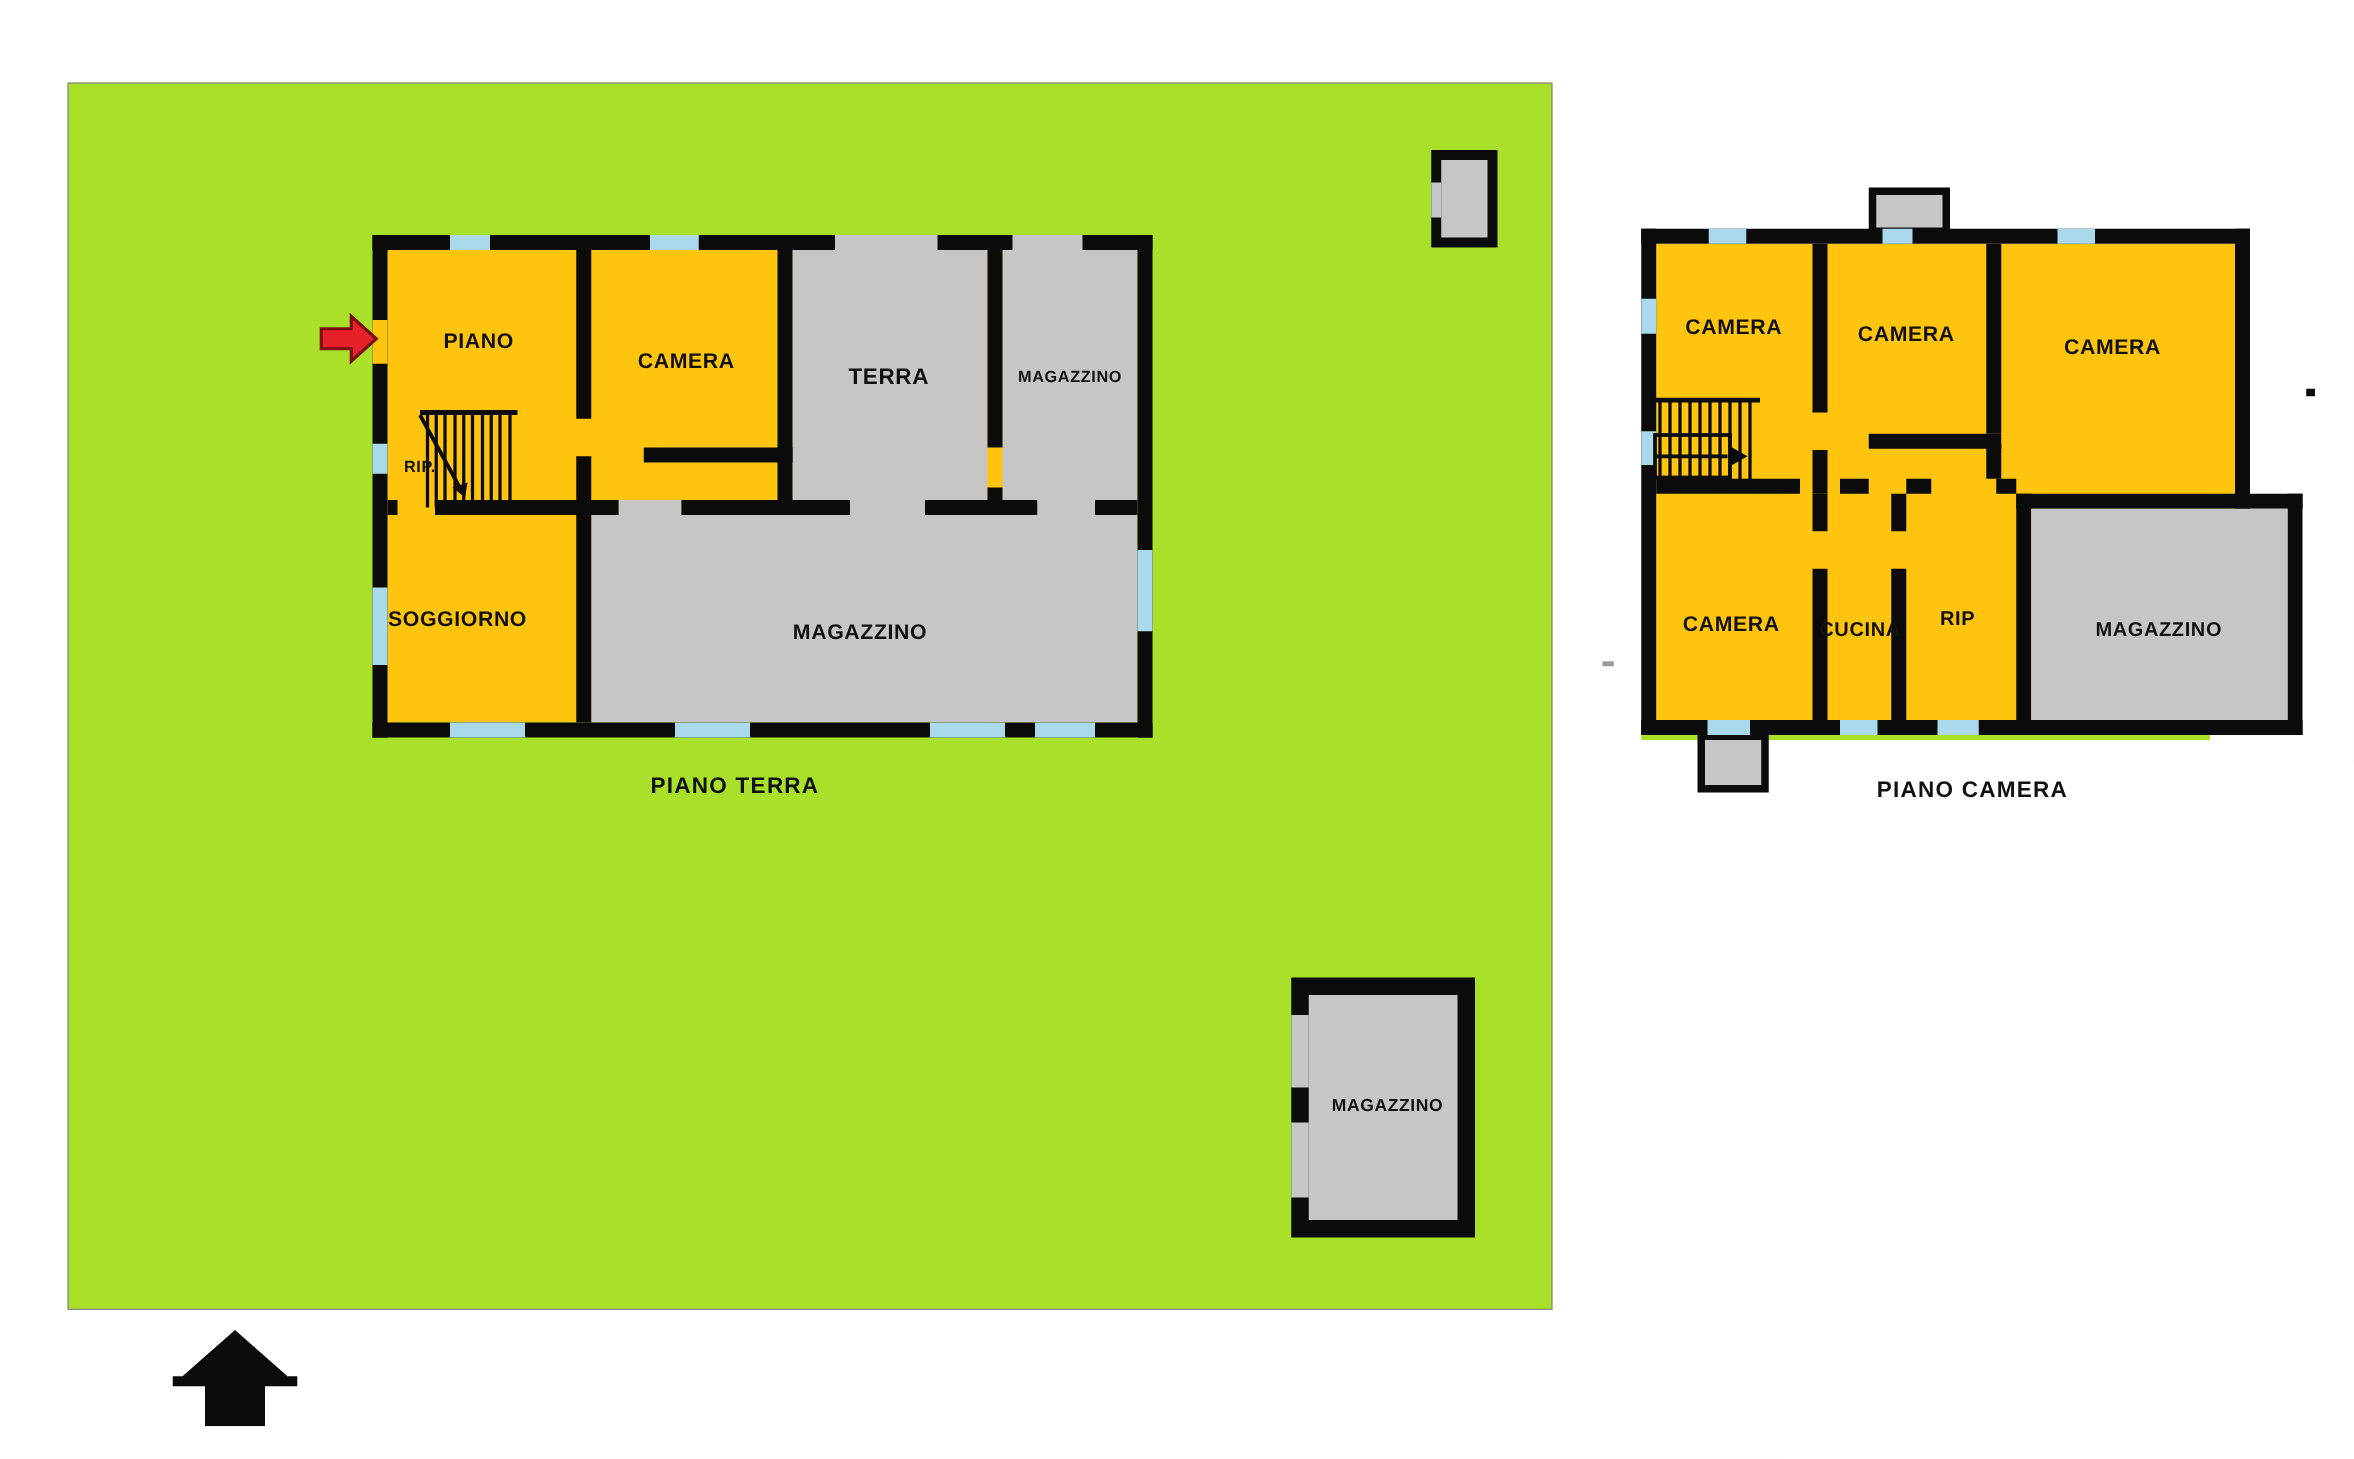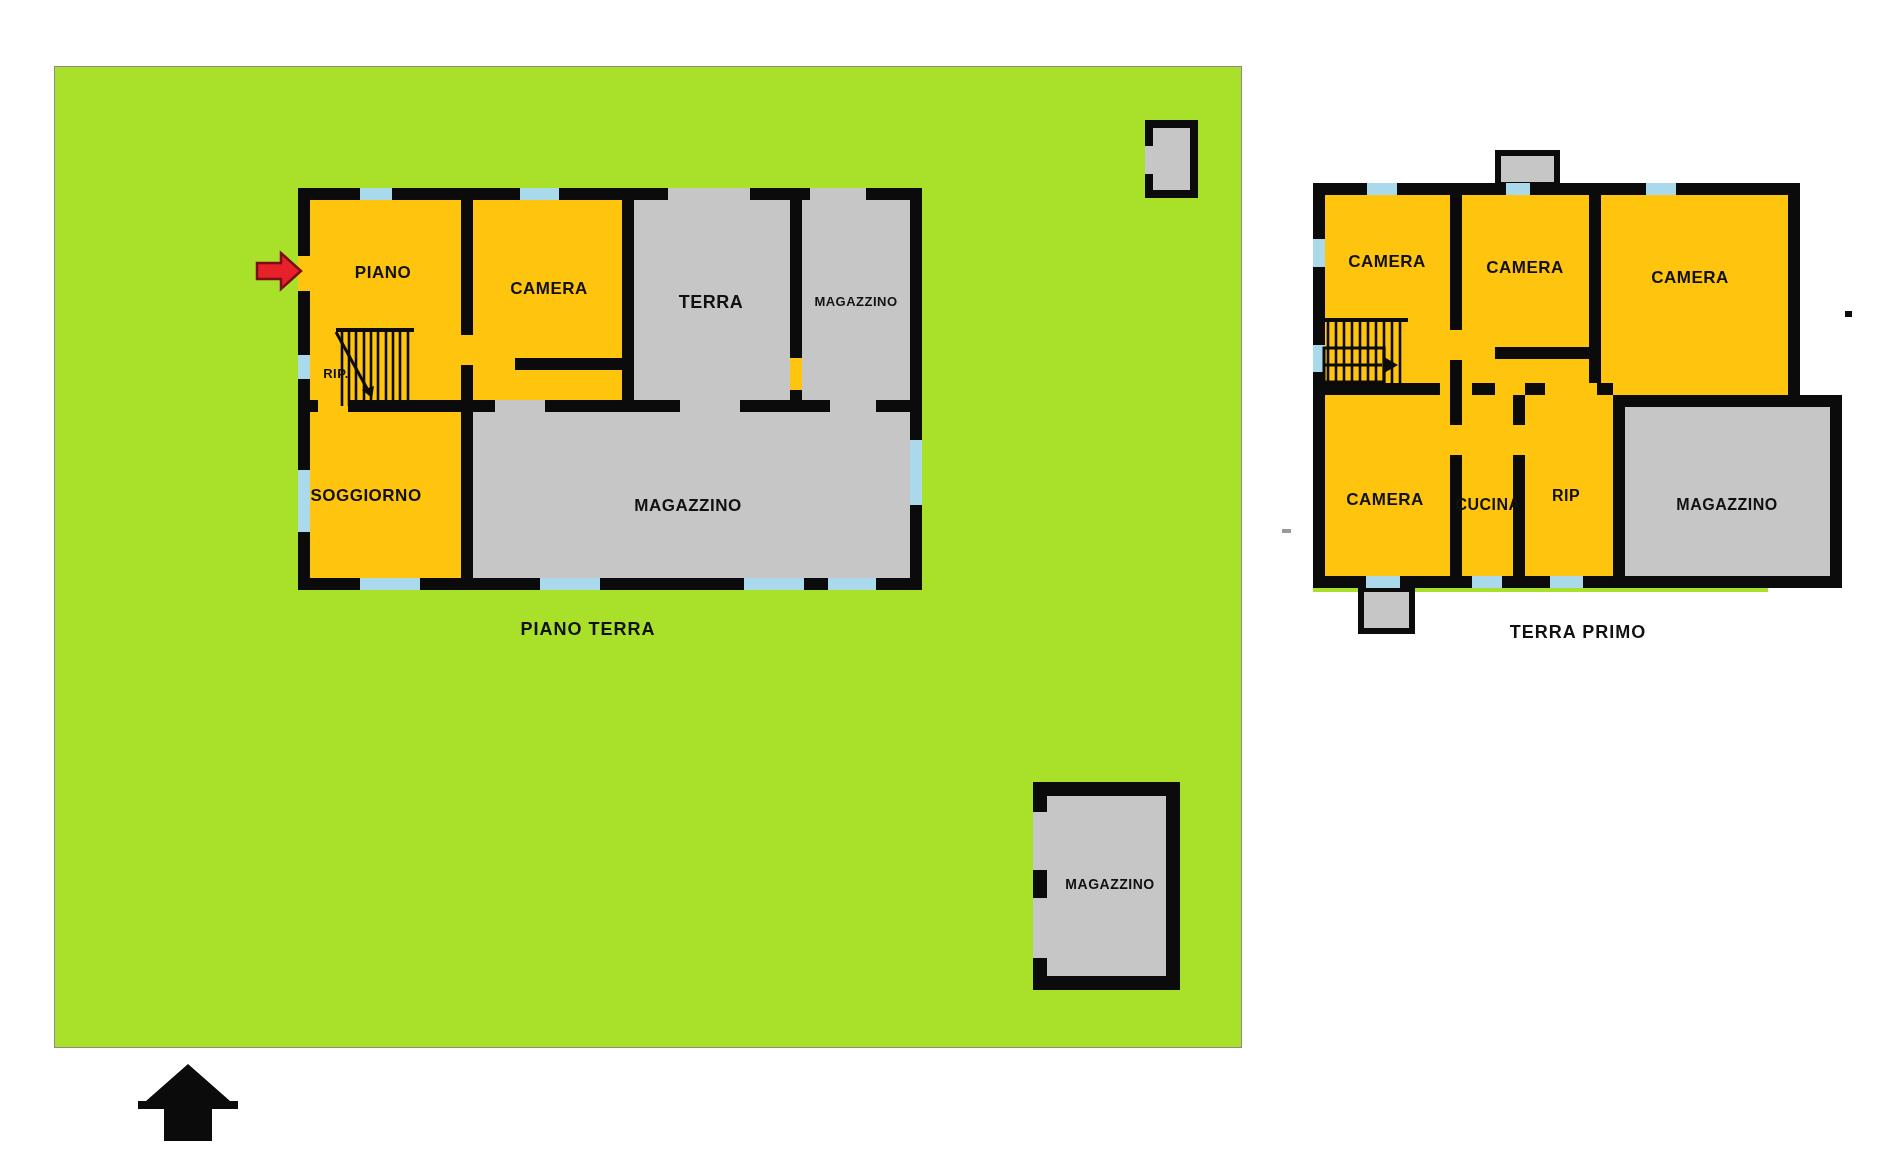--- a/index.html
+++ b/index.html
@@ -182,18 +182,18 @@
     </svg>
   </div>
 
   <div class="lbl f17" style="left:1387px;top:262px">CAMERA</div>
   <div class="lbl f17" style="left:1525px;top:268px">CAMERA</div>
   <div class="lbl f17" style="left:1690px;top:278px">CAMERA</div>
   <div class="lbl f17" style="left:1385px;top:500px">CAMERA</div>
   <div class="lbl f16" style="left:1488px;top:505px">CUCINA</div>
   <div class="lbl f16" style="left:1566px;top:496px">RIP</div>
   <div class="lbl f16" style="left:1727px;top:505px">MAGAZZINO</div>
-  <div class="title" style="left:1578px;top:632px">TERRA PRIMO</div>
+  <div class="title" style="left:1578px;top:632px">PIANO CAMERA</div>
 
   <div class="abs" style="left:1845px;top:311px;width:7px;height:6px;background:#0b0b0b"></div>
   <div class="abs" style="left:1282px;top:529px;width:9px;height:4px;background:#9a9a9a"></div>
 
 </div>
 
 </body></html>

